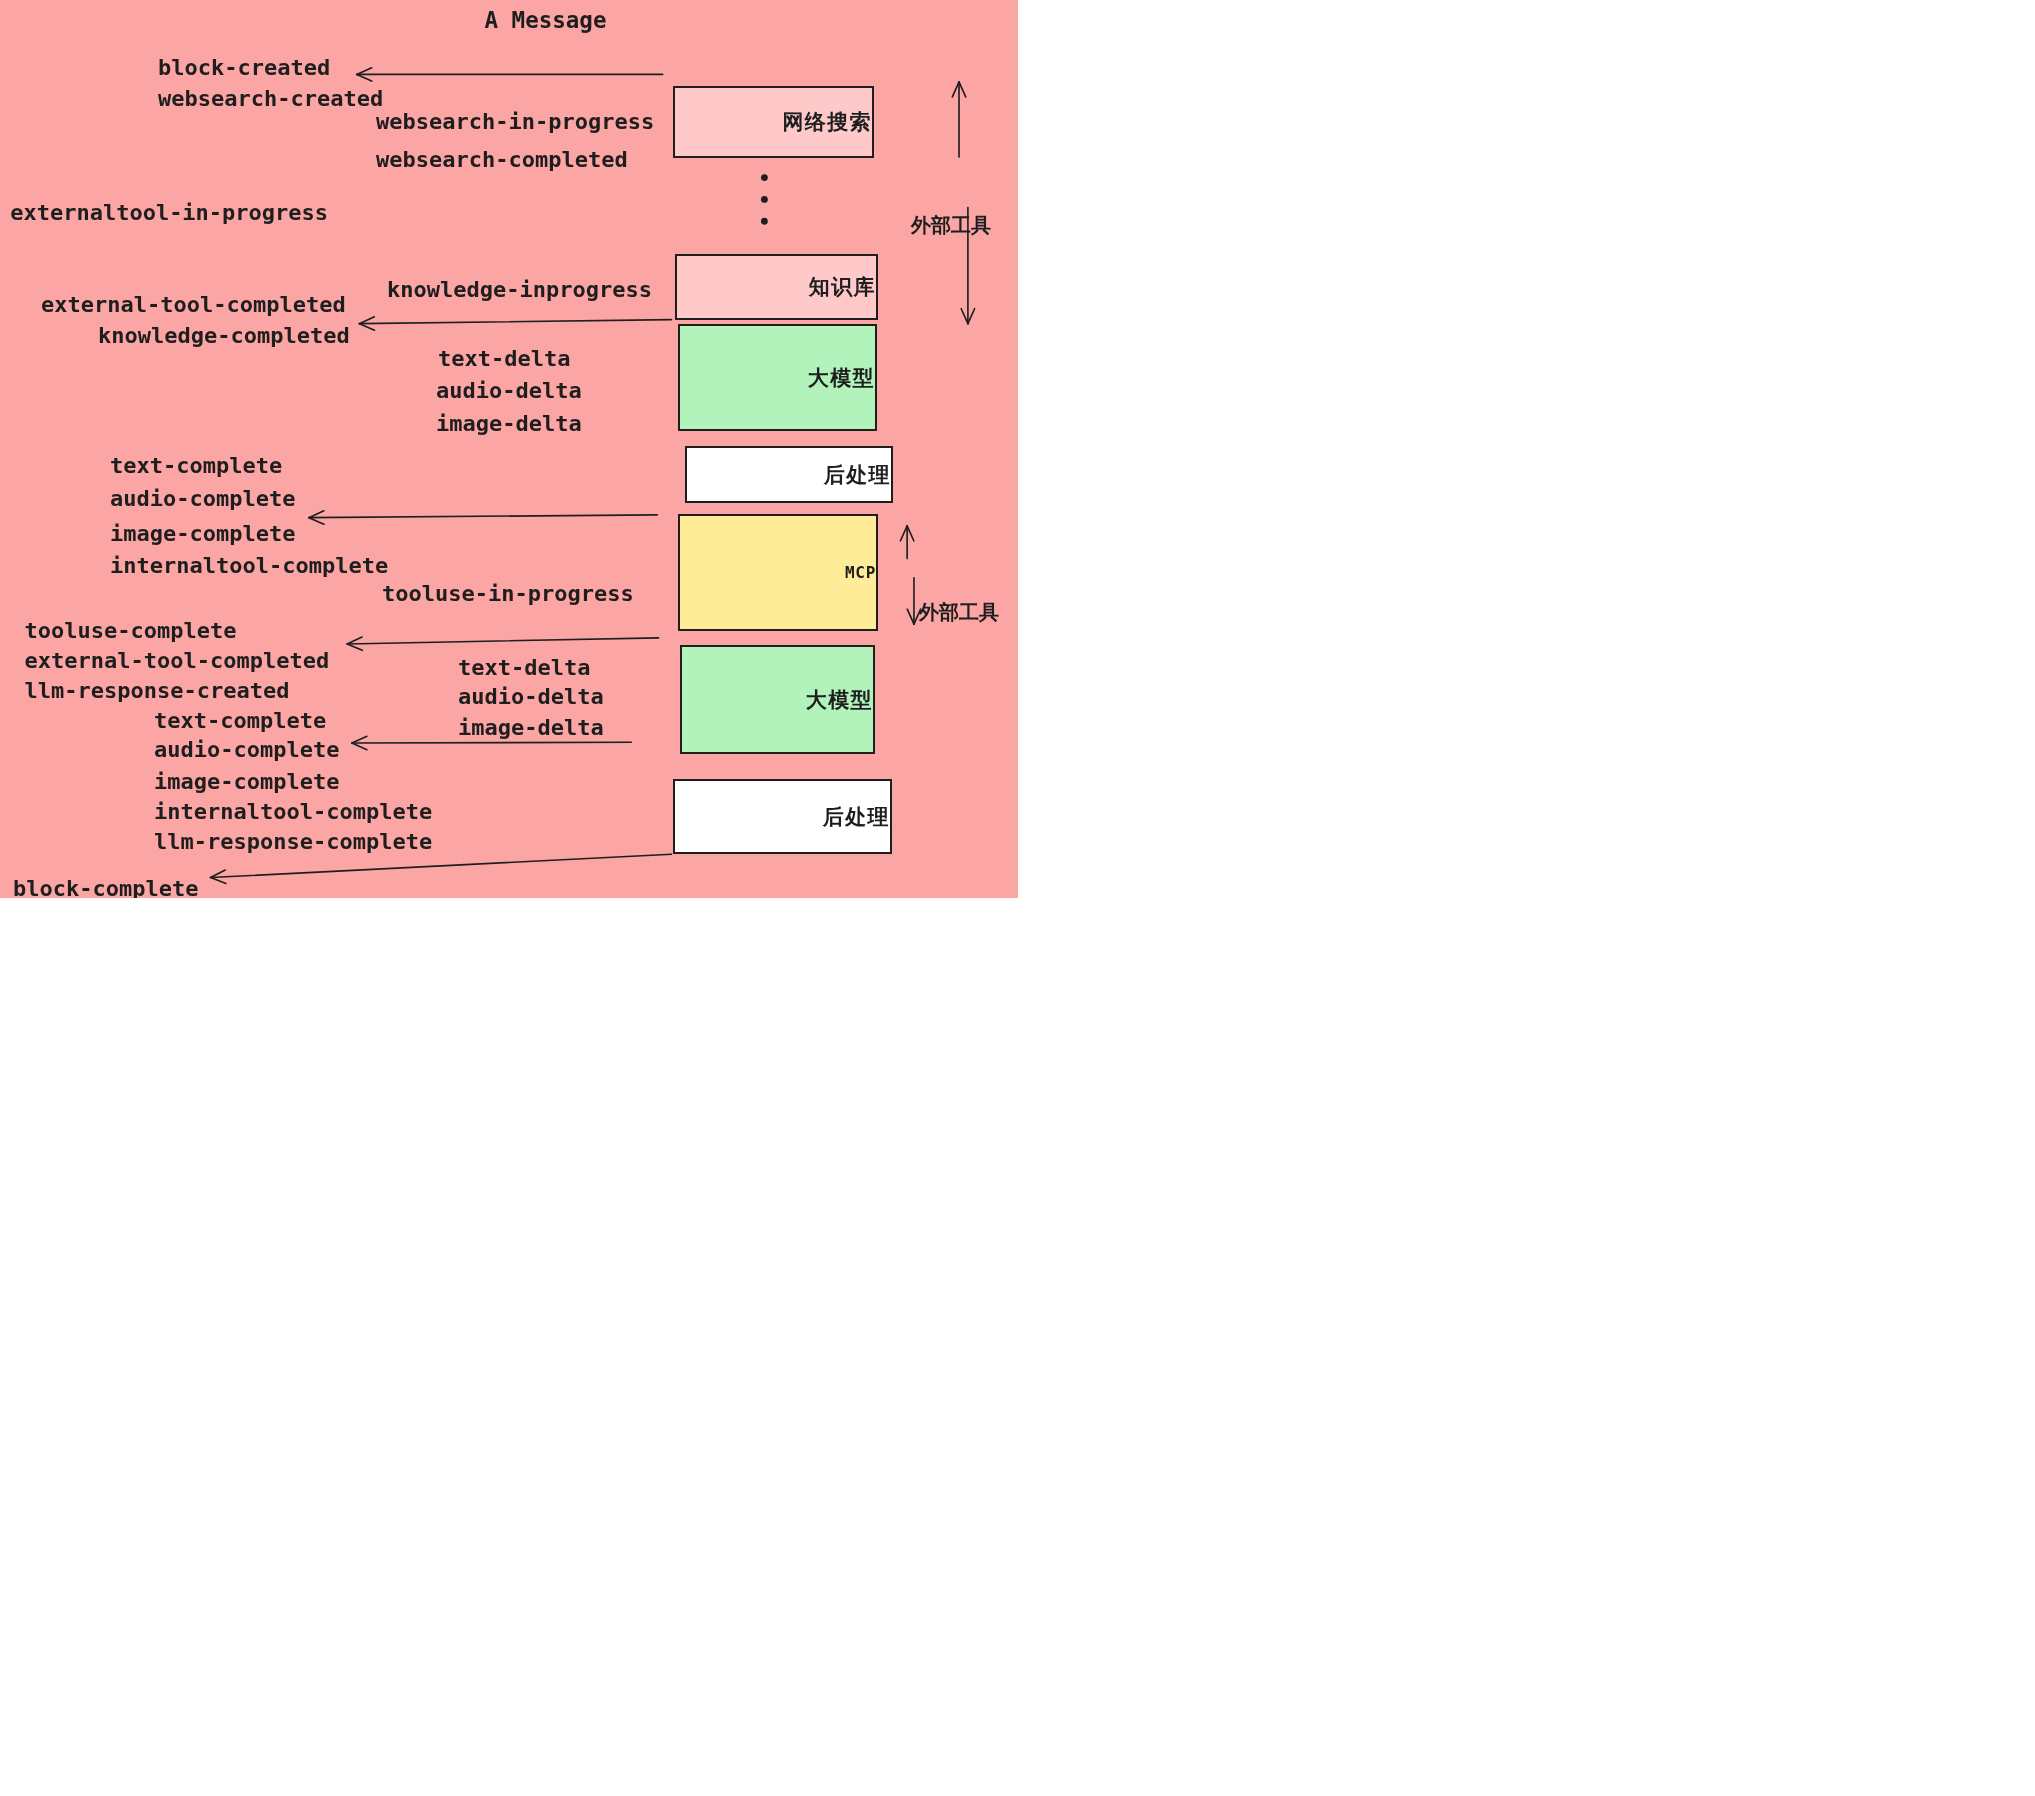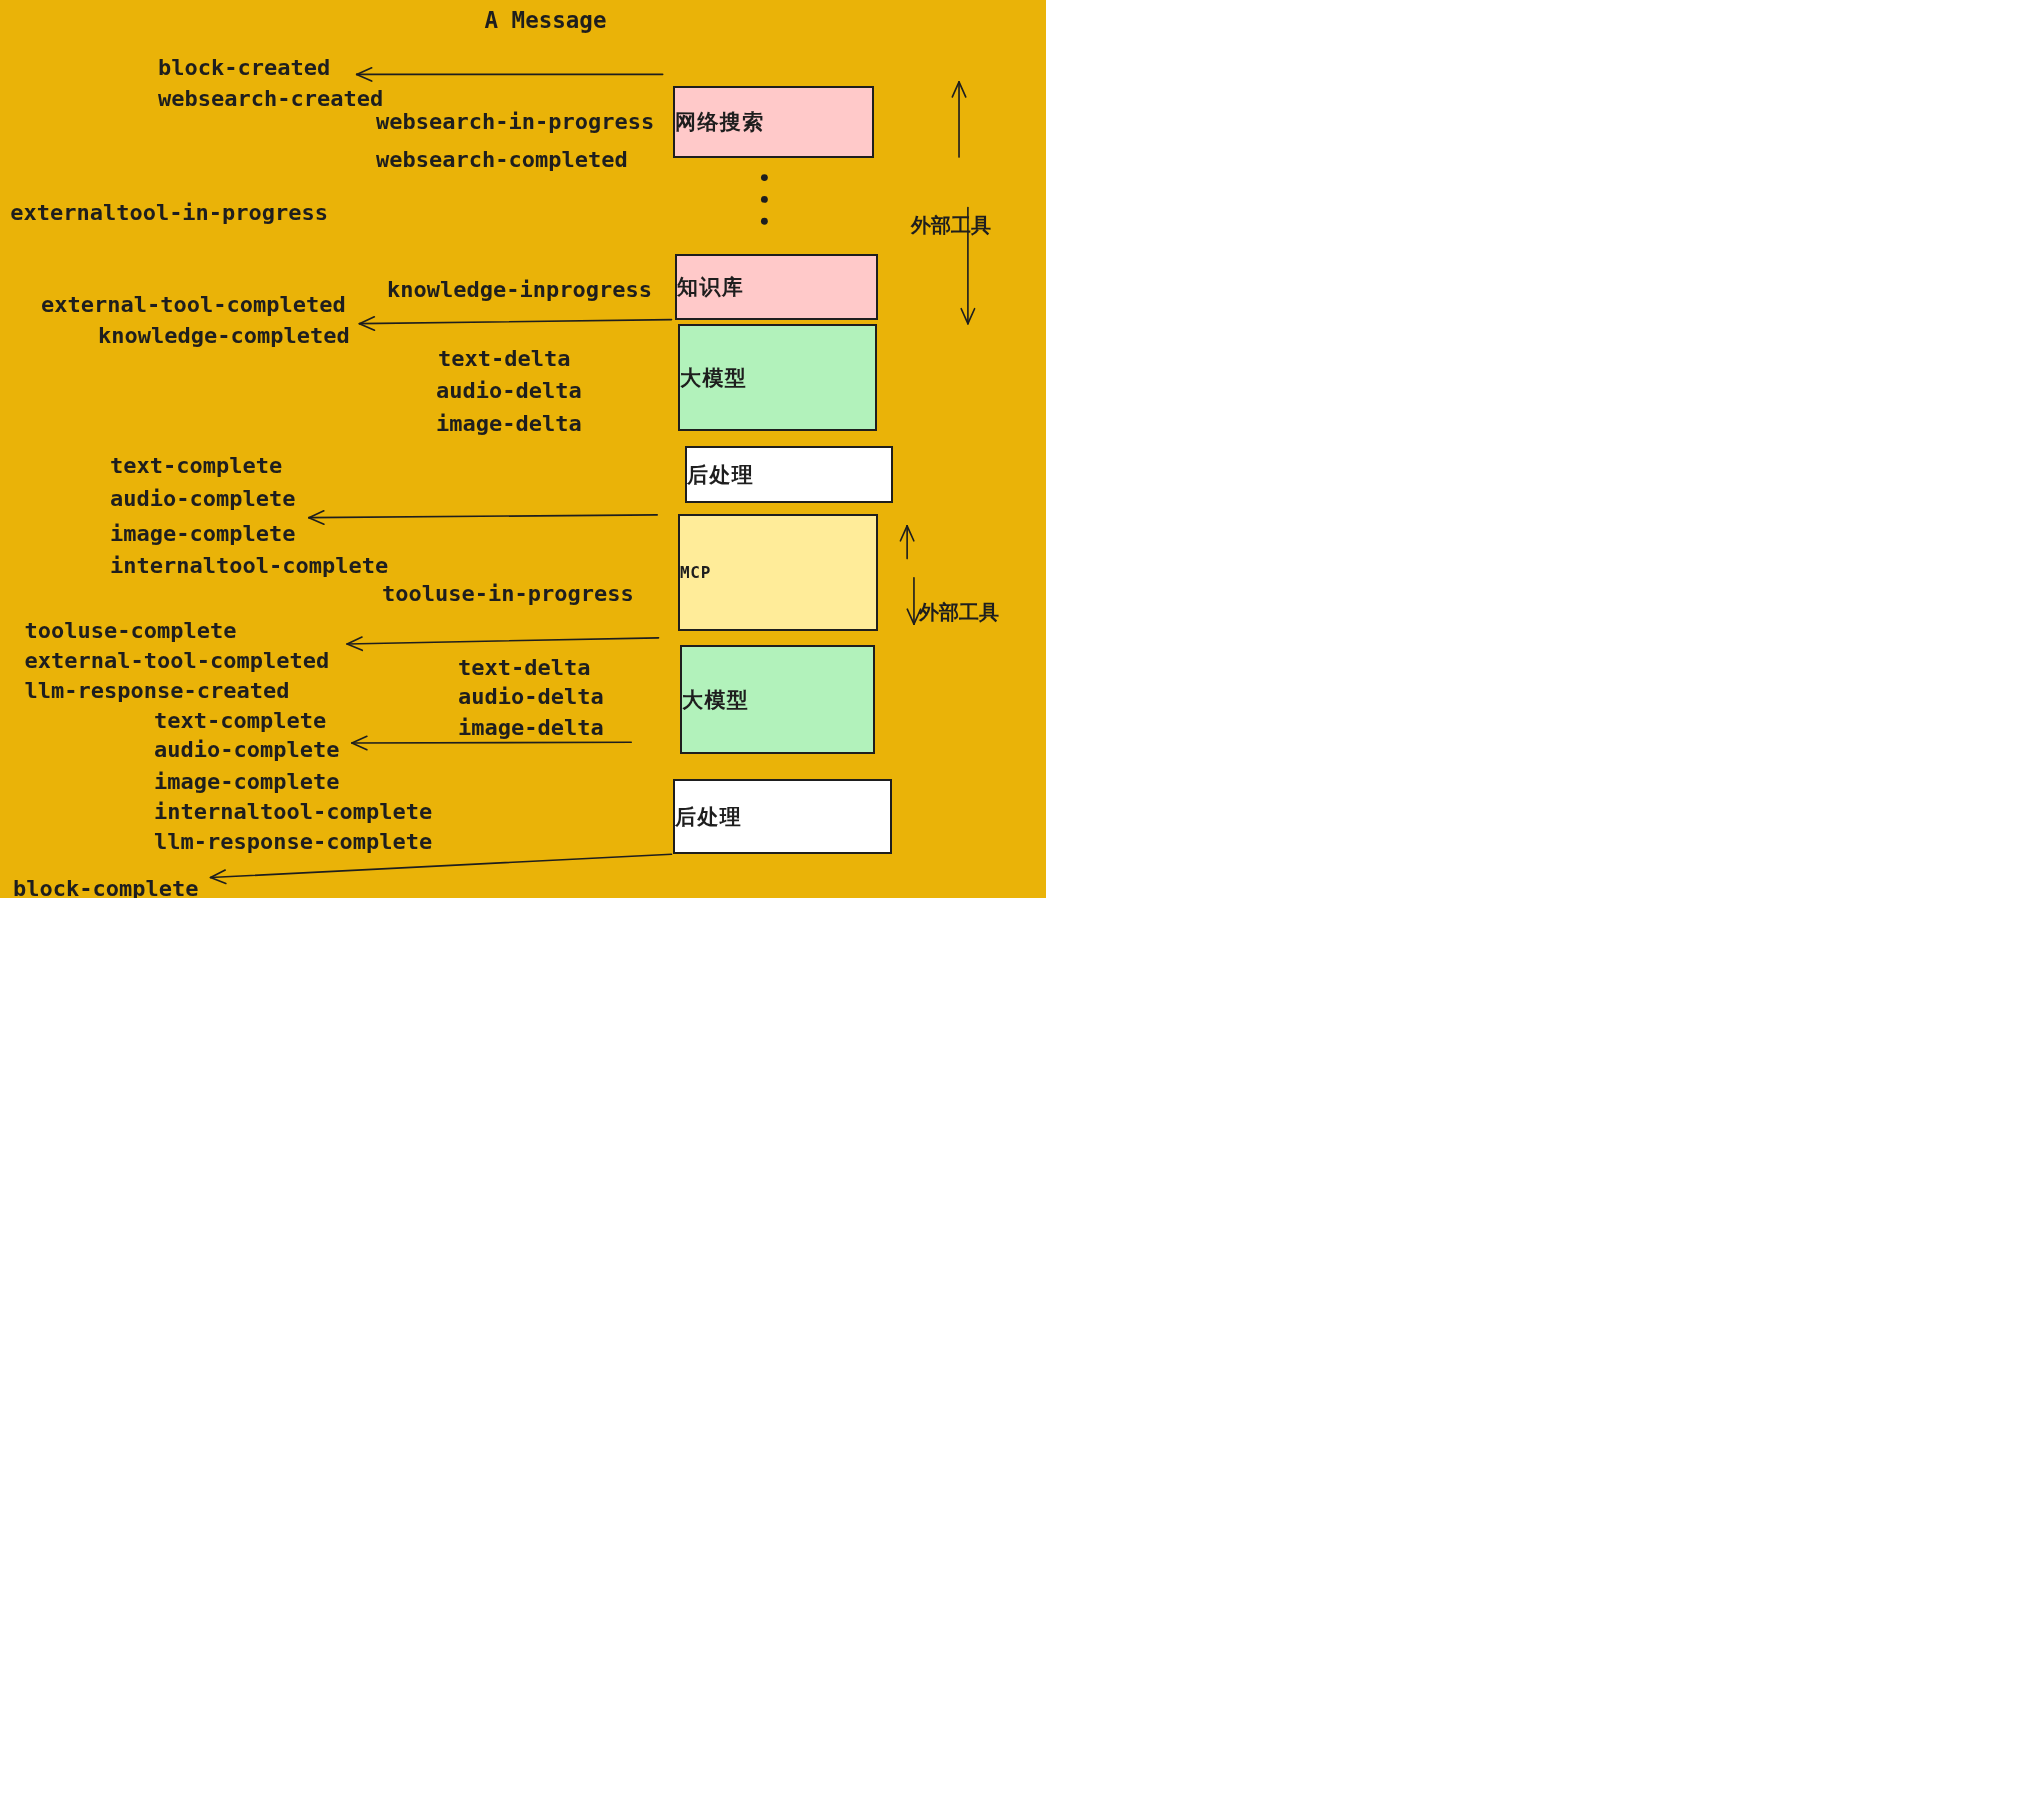--- a/index.html
+++ b/index.html
@@ -1,42 +1,41 @@
 <!DOCTYPE html>
 <html style="font-size:11px"><head>
 <meta charset="utf-8">
 <style>
   html,body{margin:0;padding:0;background:#ffffff;}
   #canvas{
     position:relative;
     width:1018px;height:898px;
-    background:#eab308;
+    background:#fca5a5;
     overflow:hidden;
     font-family:"DejaVu Sans Mono","Liberation Mono",monospace;
-    padding-left:28px;
   }
   #title{
     position:absolute;left:426px;top:6.8px;width:239px;
     text-align:center;
     font-size:22.5px;font-weight:700;color:#1e1e1e;
     font-family:"DejaVu Sans Mono","Liberation Mono",monospace;
   }
   .event{
     position:absolute;
     white-space:nowrap;
     font-size:22px;font-weight:700;color:#1e1e1e;
     line-height:27px;
     font-family:"DejaVu Sans Mono","Liberation Mono",monospace;
     margin-top:8px;
   }
   .box{
     position:absolute;
     box-sizing:border-box;
     border:2px solid #1e1e1e;
-    display:flex;align-items:center;justify-content:flex-start;
+    display:flex;align-items:center;justify-content:flex-end;
   }
   .box .box-label{
     font-size:21px;font-weight:600;color:#1e1e1e;
     letter-spacing:1.4px;
     font-family:"Liberation Sans","DejaVu Sans",sans-serif;
   }
   .box .box-label.latin{
     font-family:"DejaVu Sans Mono","Liberation Mono",monospace;
     font-size:16px;font-weight:700;letter-spacing:0.7px;
   }

